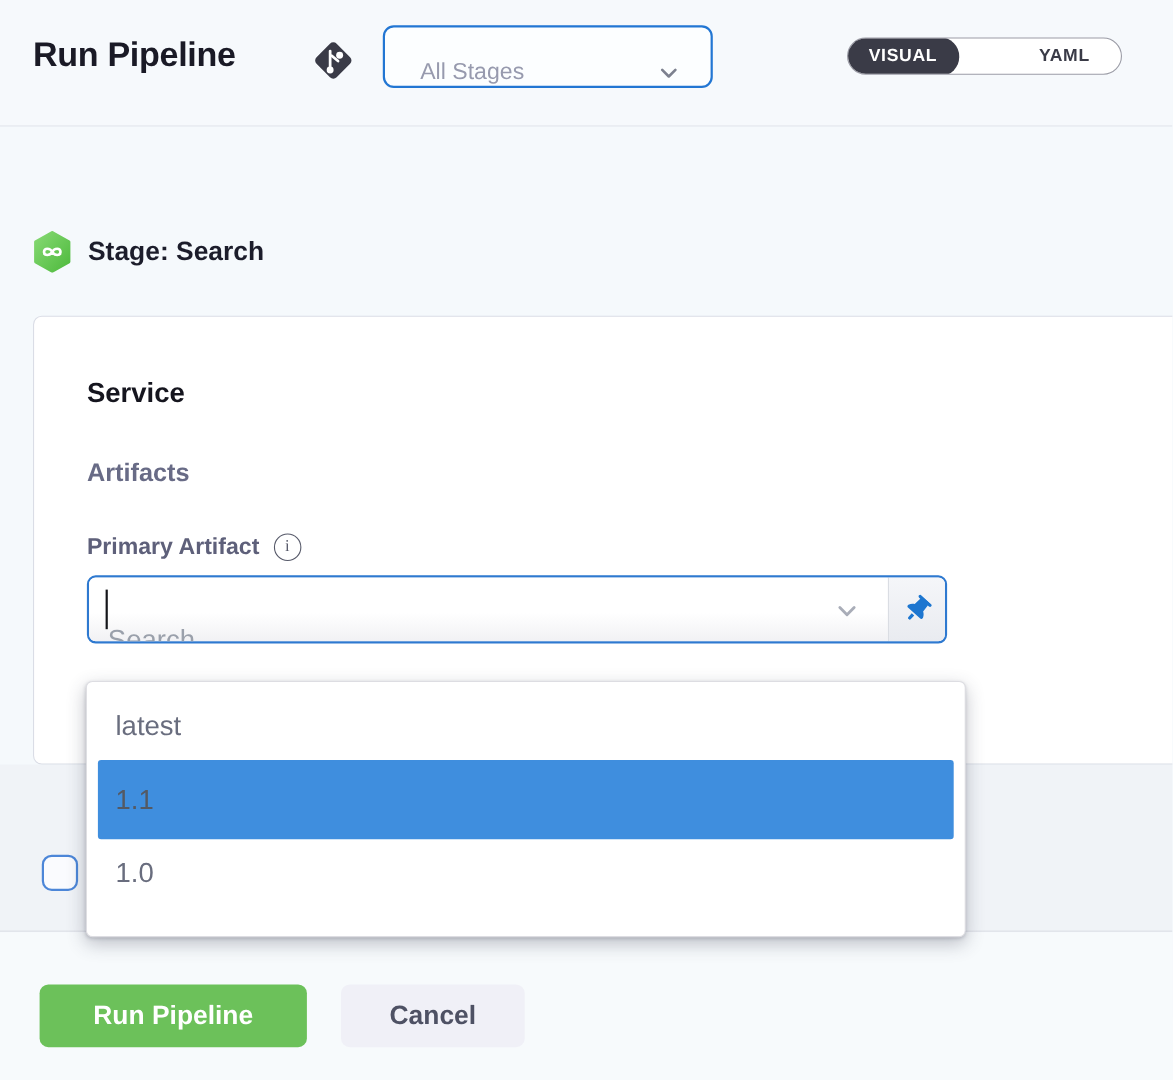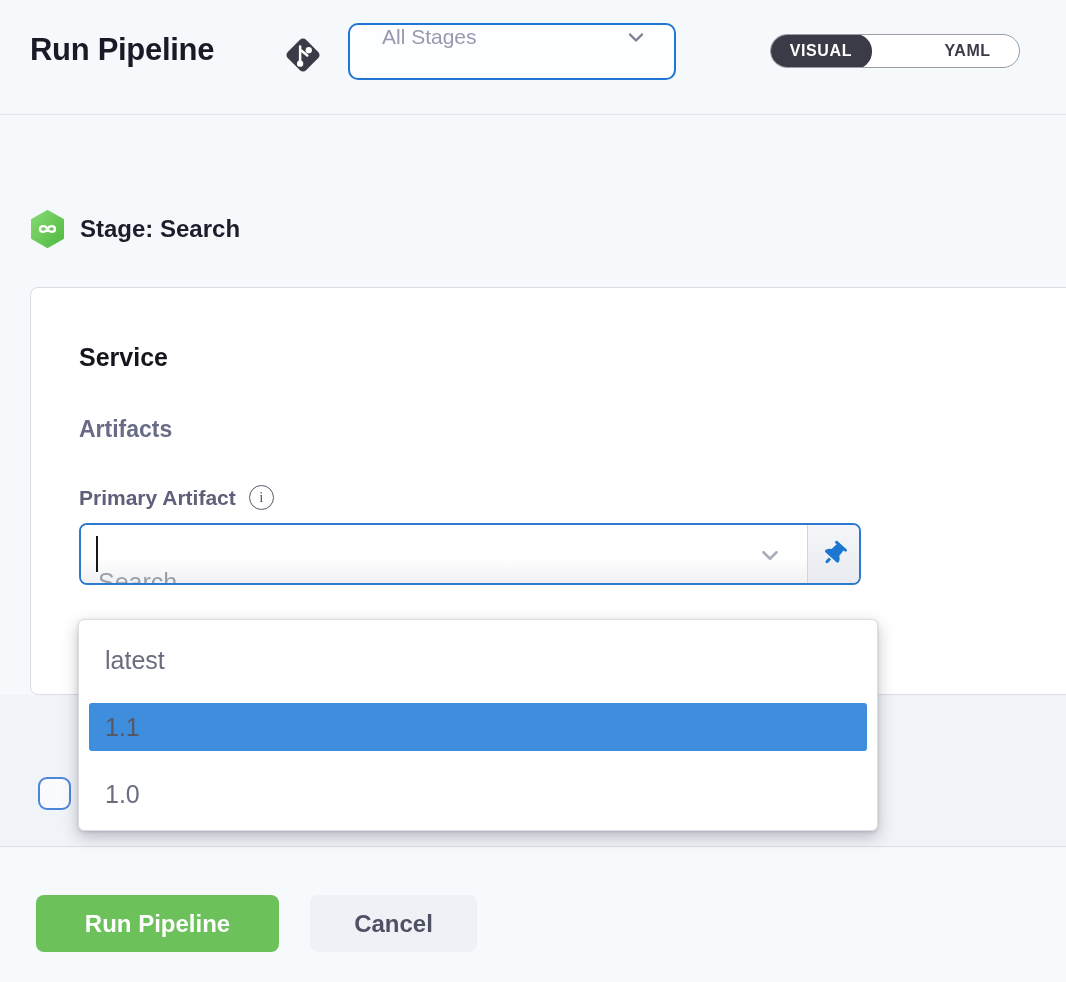--- a/index.html
+++ b/index.html
@@ -7,23 +7,23 @@
   body { font-family:"Liberation Sans", sans-serif; background:#f6f9fc; overflow:hidden; }
   .screen { position:relative; width:1066px; height:982px; background:#f5f9fc; overflow:hidden; }
 
   
   .header { position:absolute; top:0; left:0; width:100%; height:115px;
             background:#f6f9fc; border-bottom:1px solid #e2e5eb; z-index:5; }
   .page-title { position:absolute; left:30px; top:32px; font-size:31px; font-weight:800;
                 color:#1a1a26; letter-spacing:-0.3px; }
   .git-icon { position:absolute; left:280px; top:32px; width:46px; height:46px; }
 
-  .stage-select { position:absolute; left:348px; top:23px; width:328px; height:57px;
+  .stage-select { position:absolute; left:348px; top:23px; width:300px; height:57px;
                   border:2px solid #2276d3; border-radius:10px; background:#fcfeff;
-                  display:flex; align-items:flex-start; cursor:pointer; }
+                  display:flex; align-items:flex-end; cursor:pointer; }
   .stage-select-value { margin-left:32px; font-size:21px; color:#979aae; font-weight:500; flex:1; }
   .stage-select .chev { margin-right:26px; }
 
   .view-toggle { position:absolute; left:770px; top:34px; width:250px; height:34px;
                  border:1.5px solid #9b9ca6; border-radius:17px; background:#ffffff;
                  display:flex; overflow:hidden; }
   .view-toggle .seg { flex:1; display:flex; align-items:center; justify-content:center;
                       font-size:16px; font-weight:800; letter-spacing:0.6px; cursor:pointer; }
   .view-toggle .seg.active { background:#3a3b47; color:#ffffff; border-radius:17px;
                              margin:-1.5px 0 -1.5px -1.5px; }
@@ -61,25 +61,25 @@
              display:flex; align-items:center; justify-content:center; cursor:pointer; }
 
   
   .strip { position:absolute; left:0; top:695px; width:100%; height:152px; background:#f0f3f7;
            border-bottom:1px solid #dcdee5; z-index:1; }
   .checkbox { position:absolute; left:38px; top:82px; width:33px; height:33px; border-radius:9px;
               border:2px solid #4c86d8; background:#fafbfe; cursor:pointer; }
 
   
   .dropdown { position:absolute; left:78px; top:619px; width:800px; background:#ffffff;
-              border:1px solid #dddde2; border-radius:6px; padding:9px 0 5px 0;
+              border:1px solid #dddde2; border-radius:6px; padding:9px 0 26px 0;
               box-shadow:0 6px 16px rgba(55,60,80,0.30), 0 1px 3px rgba(55,60,80,0.18); z-index:10; }
   .dd-item { height:62px; display:flex; align-items:center; padding:0 26px;
              font-size:25px; color:#696d7e; cursor:pointer; }
-  .dd-item.highlighted { height:48px; background:#3f8ede; margin:12px 10px; padding:0 16px;
+  .dd-item.highlighted { height:72px; background:#3f8ede; margin:0 10px; padding:0 16px;
                          border-radius:3px; color:#545963; }
 
   
   .footer { position:absolute; left:0; top:848px; width:100%; height:134px; background:#f7fafc; z-index:5; }
   .btn { position:absolute; top:47px; height:57px; border:none; border-radius:8px;
          font-size:24px; font-weight:700; font-family:"Liberation Sans", sans-serif; cursor:pointer; }
   .btn-run { left:36px; width:243px; background:#6cc15a; color:#ffffff; }
   .btn-cancel { left:310px; width:167px; background:#f0f0f7; color:#4e5164; }
 </style>
 </head>

